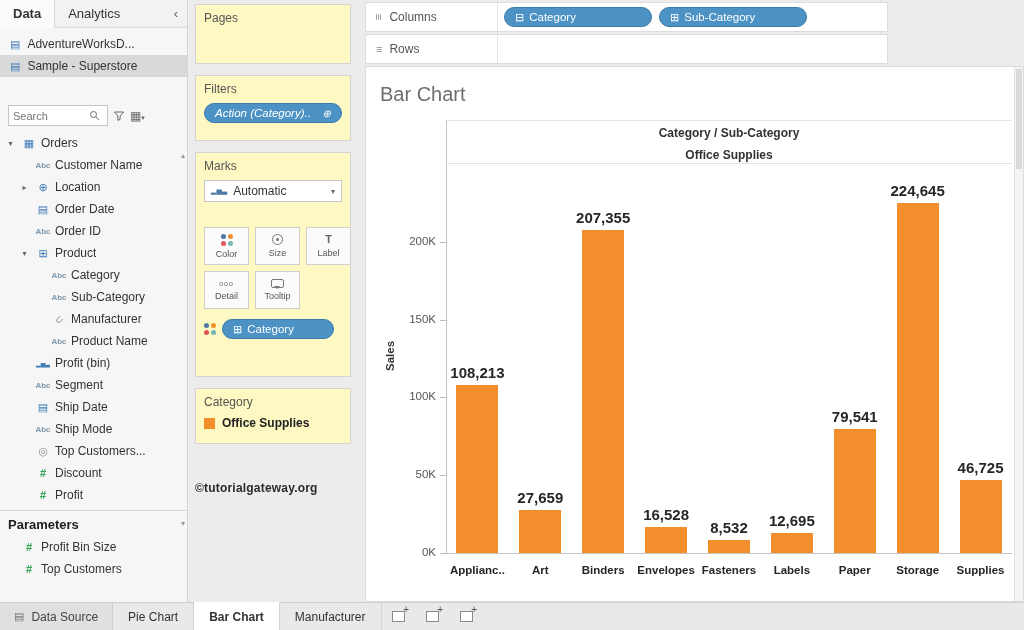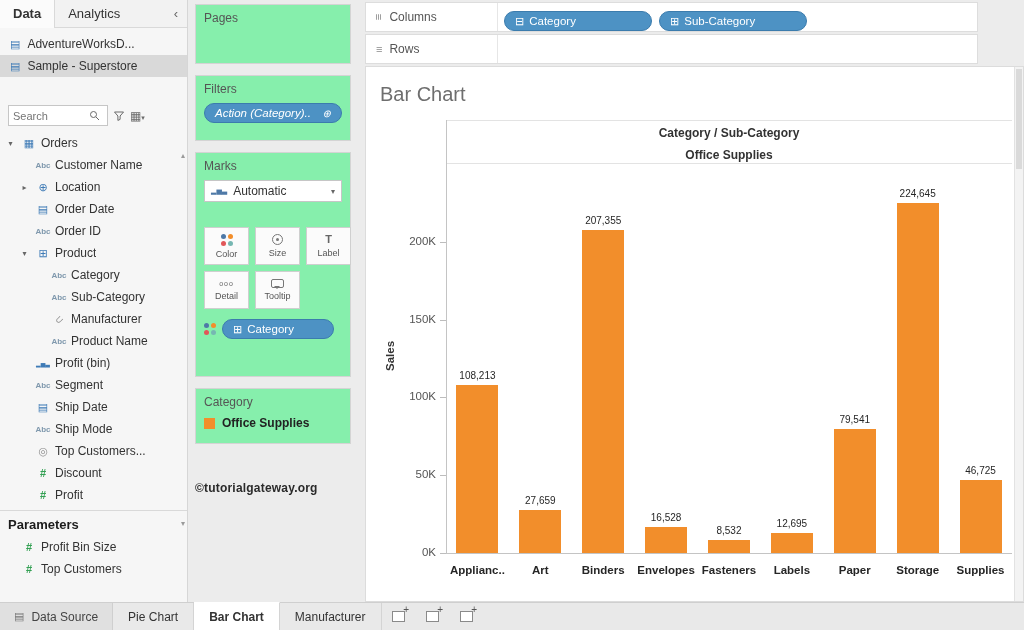--- a/index.html
+++ b/index.html
@@ -33,21 +33,21 @@
   .ic-bin{font-size:6px;letter-spacing:0px;}
   .ic-paperclip{transform:rotate(-45deg);display:inline-block;font-size:10px;color:#8a8a8a;}
   .ic-set{font-size:11px;color:#8a8a8a;}
   .f-label{white-space:nowrap;overflow:hidden;text-overflow:ellipsis;color:#333;}
   .scroll-arrow{position:absolute;right:2px;color:#9a9a9a;font-size:8px;line-height:8px;}
   .scroll-arrow.up{top:152px;} .scroll-arrow.down{top:520px;}
   .params-sec{border-top:1px solid #d9d9d9;margin-top:4px;}
 
   
   .cards{position:absolute;left:188px;top:0;width:170px;height:602px;padding:4px 7px 0 7px;}
-  .card{background:#86efac;border:1px solid #d4d4d4;padding:6px 8px;margin-bottom:11px;}
+  .card{background:#fef9c3;border:1px solid #d4d4d4;padding:6px 8px;margin-bottom:11px;}
   .card-title{color:#555;font-size:12px;}
   .pages-card{height:60px;}
   .filters-card{height:66px;}
   .marks-card{height:225px;}
   .legend-card{height:56px;}
   .pill{display:inline-flex;align-items:center;gap:5px;height:20px;border-radius:10px;padding:0 10px;color:#fff;font-size:11.5px;background:#4d92c4;border:1px solid #3b7cad;white-space:nowrap;}
   .pill .pill-prefix{font-size:11px;line-height:11px;}
   .pill.green{background:#00a88a;border-color:#008f72;}
   .filter-pill{margin-top:7px;min-width:138px;font-style:italic;}
   .pill-suffix{margin-left:auto;font-size:10px;}
@@ -66,41 +66,41 @@
   .tt-bubble{width:13px;height:9px;border:1px solid #777;border-radius:2px;position:relative;}
   .tt-bubble::after{content:"";position:absolute;left:2px;bottom:-5px;border:3px solid transparent;border-top-color:#777;}
   .marks-pill-row{display:flex;align-items:center;gap:6px;margin-top:10px;}
   .marks-pill{min-width:112px;}
   .legend-row{display:flex;align-items:center;gap:7px;margin-top:7px;}
   .legend-swatch{width:11px;height:11px;display:inline-block;}
   .legend-label{font-weight:bold;color:#222;}
   .watermark{margin-top:37px;font-weight:bold;color:#2a2a2a;font-size:12px;letter-spacing:0.2px;}
 
   
-  .shelf{position:absolute;left:365px;width:613px;height:30px;background:#fff;border:1px solid #ddd;display:flex;align-items:flex-end;}
+  .shelf{position:absolute;left:365px;width:523px;height:30px;background:#fff;border:1px solid #ddd;display:flex;align-items:center;}
   .columns-shelf{top:2px;} .rows-shelf{top:34px;}
   .shelf-label{width:132px;flex:0 0 132px;display:flex;align-items:center;gap:7px;padding:0 10px;color:#555;border-right:1px solid #e6e6e6;height:100%;}
   .shelf-ic{color:#8a8a8a;font-size:11px;display:inline-block;}
   .shelf-ic.cols{transform:rotate(90deg);}
   .shelf-pills{display:flex;align-items:center;gap:7px;padding-left:6px;}
   .shelf-pills .pill{min-width:148px;}
 
   
   .sheet{position:absolute;left:365px;top:66px;width:659px;height:536px;background:#fff;border:1px solid #dcdcdc;}
   .sheet-title{position:absolute;left:14px;top:16px;font-size:20px;color:#6e6e6e;}
   .col-header{position:absolute;left:80px;top:59px;width:566px;text-align:center;font-weight:bold;font-size:12px;color:#323232;}
   .pane-header{position:absolute;left:80px;top:81px;width:566px;text-align:center;font-weight:bold;font-size:12px;color:#323232;}
   .hline{position:absolute;left:80px;width:566px;height:1px;background:#e3e3e3;}
   .hline.top{top:53px;} .hline.pane{top:96px;}
   .baseline{position:absolute;left:80px;top:486px;width:566px;height:1px;background:#c4c4c4;}
   .vaxis{position:absolute;left:80px;top:53px;width:1px;height:433px;background:#c4c4c4;}
   .ylabel{position:absolute;left:-26px;top:283px;width:100px;text-align:center;transform:rotate(-90deg);font-size:11.5px;font-weight:bold;color:#333;}
   #plot{position:absolute;left:80px;top:97px;width:566px;height:389px;}
   .bar{position:absolute;bottom:0;}
-  .bar-value{position:absolute;text-align:center;font-size:10px;font-weight:normal;color:#262626;white-space:nowrap;}
+  .bar-value{position:absolute;text-align:center;font-size:15px;font-weight:bold;color:#262626;white-space:nowrap;}
   .ytick-label{position:absolute;left:-62px;width:52px;text-align:right;font-size:11.5px;color:#555;}
   .ytick-mark{position:absolute;left:-6px;width:6px;height:1px;background:#bdbdbd;}
   #xlabels{position:absolute;left:80px;top:497px;width:566px;height:18px;}
   .x-label{position:absolute;text-align:center;font-size:11.5px;font-weight:bold;color:#262626;white-space:nowrap;overflow:hidden;}
   .v-scroll{position:absolute;right:0;top:0;bottom:0;width:9px;background:#f3f3f3;border-left:1px solid #e2e2e2;}
   .v-thumb{position:absolute;left:1px;top:2px;width:6px;height:100px;background:#dadada;}
 
   
   .bottom{position:absolute;left:0;top:602px;width:1024px;height:28px;background:#e9e9e9;border-top:1px solid #cfcfcf;display:flex;align-items:stretch;}
   .ds-tab{display:flex;align-items:center;gap:7px;padding:0 14px;background:#e0e0e0;color:#444;border-right:1px solid #cfcfcf;}

